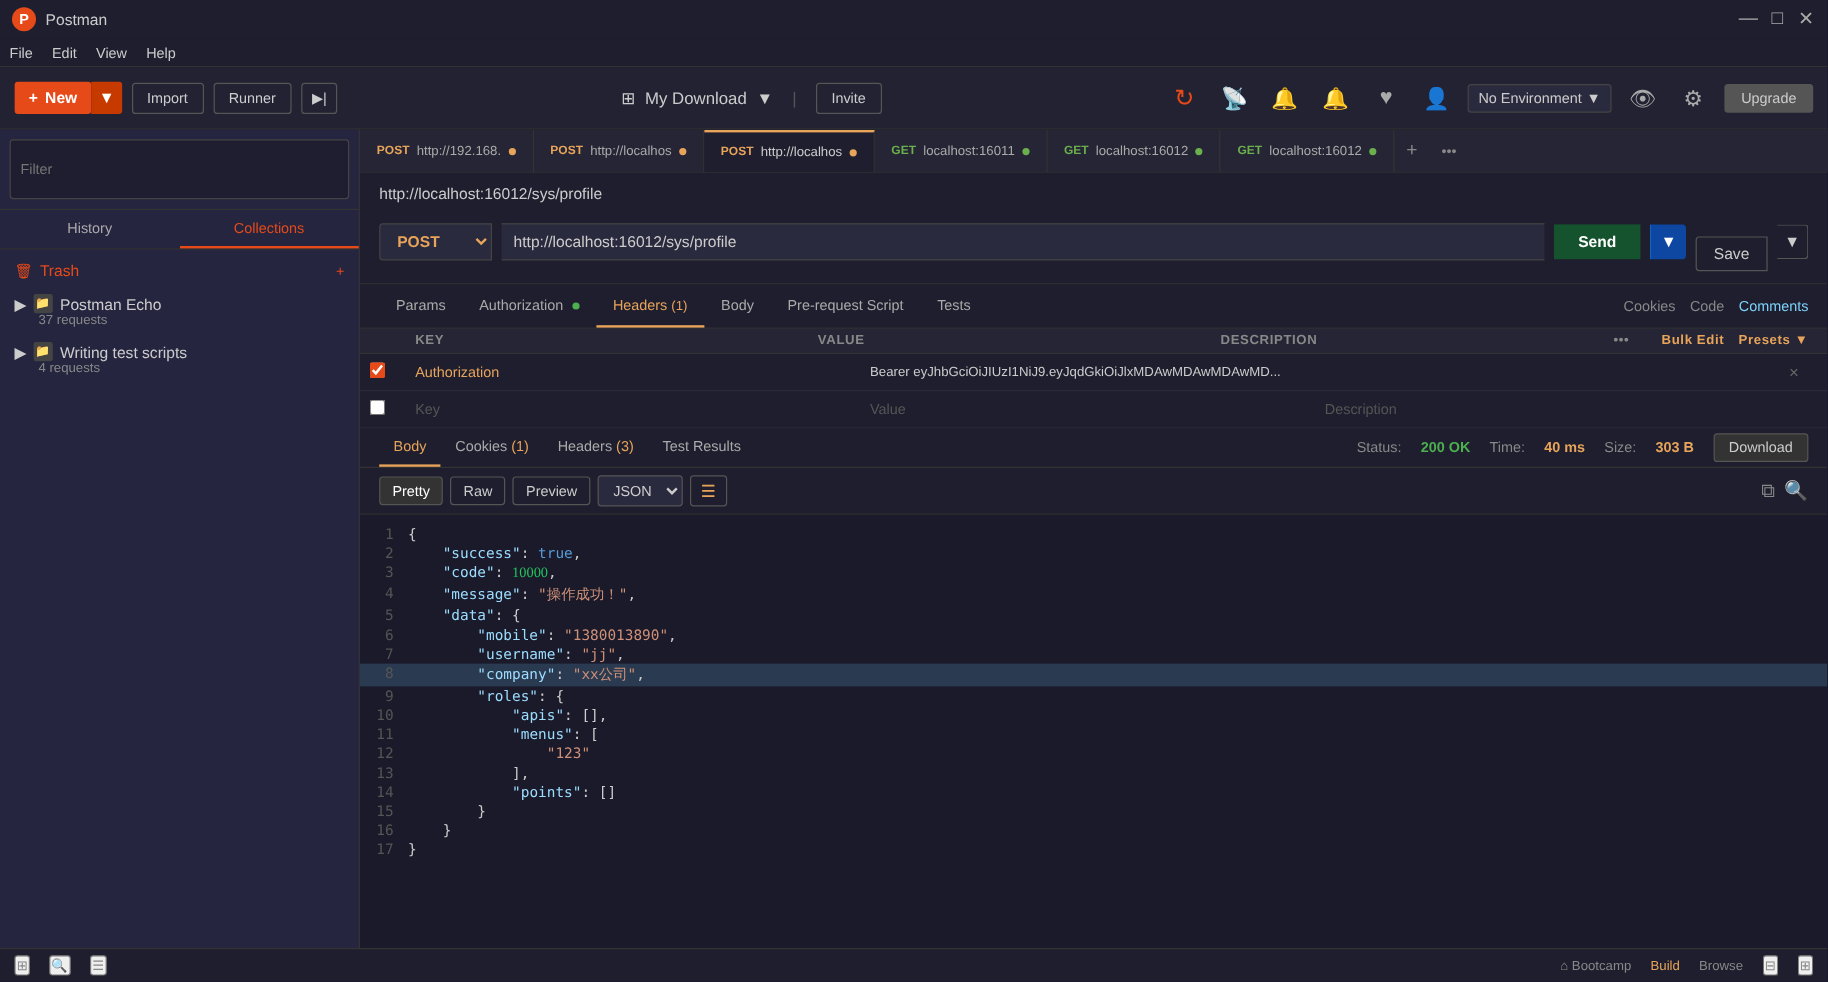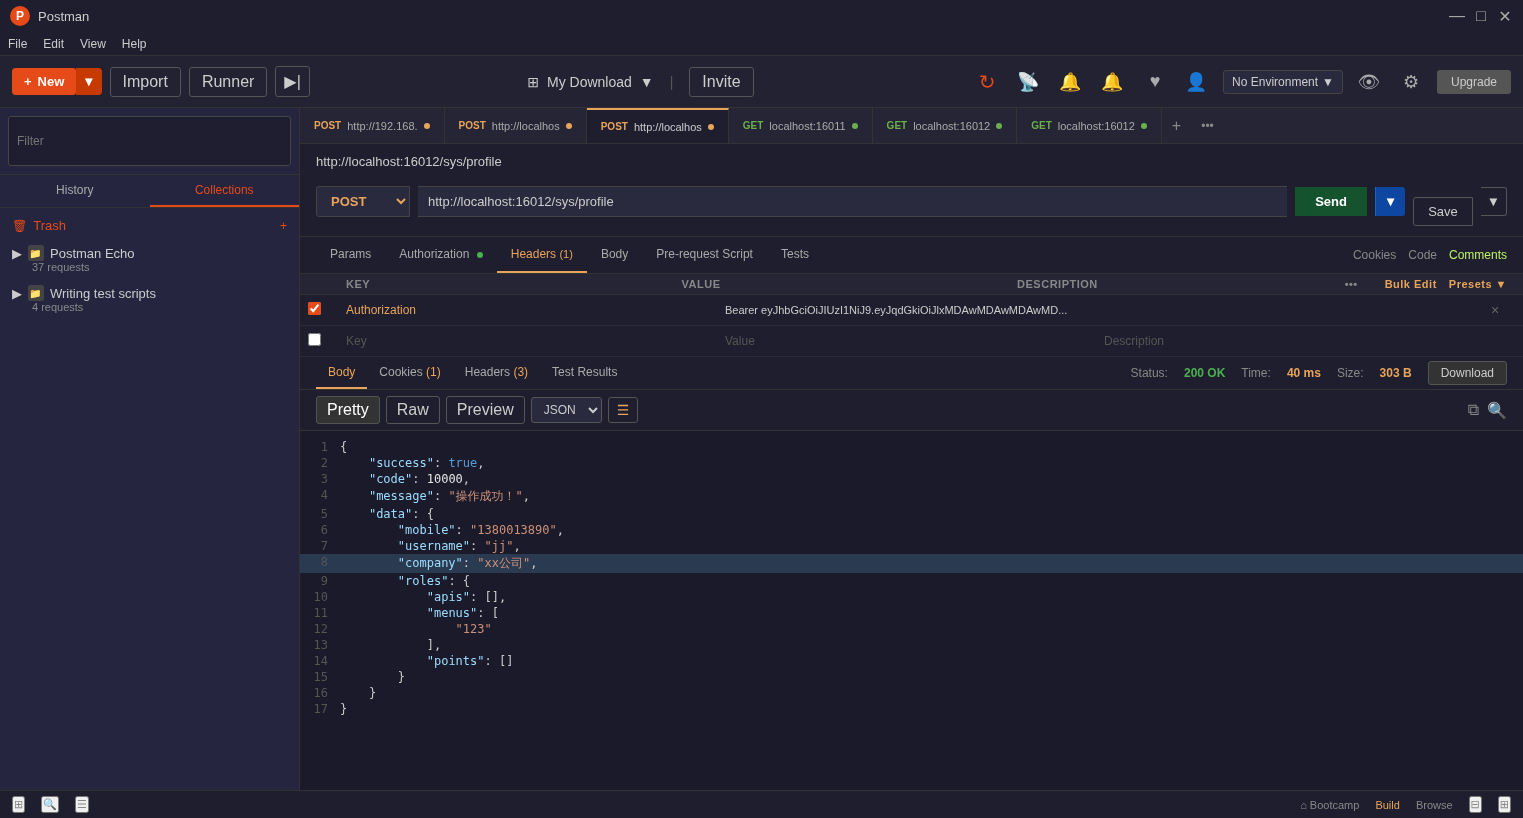--- a/index.html
+++ b/index.html
@@ -13,21 +13,21 @@
 
     
     .menubar { background: #1e1e2e; height: 24px; display: flex; align-items: center; padding: 0 8px; gap: 16px; border-bottom: 1px solid #333; }
     .menubar-item { color: #ccc; font-size: 12px; cursor: pointer; }
 
     
     .toolbar { background: #222233; height: 52px; display: flex; align-items: center; padding: 0 12px; gap: 8px; border-bottom: 1px solid #333; }
     .btn-new { background: #e64a19; color: white; border: none; border-radius: 3px; padding: 6px 12px; cursor: pointer; font-size: 13px; font-weight: bold; display: flex; align-items: center; gap: 6px; }
     .btn-new-arrow { background: #c63a00; border-left: 1px solid #ff7043; padding: 6px 6px; border-radius: 0 3px 3px 0; cursor: pointer; color: white; border: none; }
     .btn-new-wrapper { display: flex; border-radius: 3px; overflow: hidden; }
-    .toolbar-btn { background: none; border: 1px solid #555; color: #ccc; border-radius: 3px; padding: 5px 12px; cursor: pointer; font-size: 16px; }
+    .toolbar-btn { background: none; border: 1px solid #555; color: #ccc; border-radius: 3px; padding: 5px 12px; cursor: pointer; font-size: 12px; }
     .toolbar-center { flex: 1; display: flex; justify-content: center; align-items: center; gap: 8px; color: #ccc; font-size: 14px; }
     .toolbar-right { display: flex; align-items: center; gap: 10px; }
     .toolbar-icon-btn { background: none; border: none; color: #aaa; cursor: pointer; font-size: 18px; width: 32px; height: 32px; display: flex; align-items: center; justify-content: center; border-radius: 50%; }
     .upgrade-btn { background: #555; color: #ccc; border: none; border-radius: 3px; padding: 5px 14px; cursor: pointer; font-size: 12px; }
 
     
     .main-layout { display: flex; height: calc(818px - 32px - 24px - 52px - 28px); }
 
     
     .sidebar { width: 300px; background: #252540; border-right: 1px solid #333; display: flex; flex-direction: column; }
@@ -100,37 +100,37 @@
     .response-tab { padding: 8px 12px; cursor: pointer; font-size: 12px; color: #aaa; border-bottom: 2px solid transparent; }
     .response-tab.active { color: #e8a45a; border-bottom-color: #e8a45a; }
     .response-tab-count { color: #e8a45a; }
     .response-status { margin-left: auto; display: flex; gap: 16px; align-items: center; font-size: 12px; }
     .status-ok { color: #4caf50; font-weight: bold; }
     .status-value { color: #ccc; }
     .download-btn { background: #333; border: 1px solid #555; color: #ccc; border-radius: 3px; padding: 4px 12px; cursor: pointer; font-size: 12px; }
 
     
     .response-body-toolbar { display: flex; align-items: center; gap: 6px; padding: 6px 16px; border-bottom: 1px solid #333; background: #1e1e2e; }
-    .format-btn { background: none; border: 1px solid #555; color: #ccc; border-radius: 3px; padding: 4px 10px; cursor: pointer; font-size: 16px; }
+    .format-btn { background: none; border: 1px solid #555; color: #ccc; border-radius: 3px; padding: 4px 10px; cursor: pointer; font-size: 12px; }
     .format-btn.active { background: #333; color: #fff; }
     .json-select { background: #2a2a3e; border: 1px solid #555; color: #ccc; border-radius: 3px; padding: 4px 8px; cursor: pointer; font-size: 12px; }
     .wrap-btn { background: none; border: 1px solid #555; color: #e8a45a; border-radius: 3px; padding: 4px 8px; cursor: pointer; font-size: 14px; }
     .response-actions { margin-left: auto; display: flex; gap: 8px; }
     .response-action-btn { background: none; border: none; color: #888; cursor: pointer; font-size: 16px; }
 
     
     .code-view { flex: 1; overflow-y: auto; background: #1a1a2a; padding: 8px 0; font-family: 'Consolas', 'Monaco', monospace; font-size: 12px; }
     .code-line { display: flex; padding: 1px 0; }
     .code-line.highlighted { background: #2a3a50; }
     .line-num { width: 40px; text-align: right; padding-right: 12px; color: #555; user-select: none; }
     .line-content { flex: 1; white-space: pre; }
     .json-brace { color: #ccc; }
     .json-key { color: #9cdcfe; }
     .json-string { color: #ce9178; }
-    .json-number { color: #e5e5e5; }
+    .json-number { color: #22c55e; font-family: Liberation Serif, serif; }
     .json-bool { color: #569cd6; }
 
     
     .statusbar { background: #1e1e2e; height: 28px; display: flex; align-items: center; padding: 0 12px; border-top: 1px solid #333; gap: 16px; }
     .statusbar-item { font-size: 11px; color: #888; display: flex; align-items: center; gap: 4px; cursor: pointer; }
     .statusbar-item.active { color: #e8a45a; }
     .statusbar-right { margin-left: auto; display: flex; gap: 16px; }
 
     
     .env-dropdown { display: flex; align-items: center; gap: 4px; background: #2a2a3e; border: 1px solid #444; border-radius: 3px; padding: 4px 8px; color: #ccc; font-size: 12px; cursor: pointer; }
@@ -291,21 +291,21 @@
         Authorization
         <span class="params-tab-dot"></span>
       </div>
       <div class="params-tab active">Headers <span class="params-tab-count">(1)</span></div>
       <div class="params-tab">Body</div>
       <div class="params-tab">Pre-request Script</div>
       <div class="params-tab">Tests</div>
       <div class="params-right">
         <span class="params-right-btn">Cookies</span>
         <span class="params-right-btn">Code</span>
-        <span class="params-right-btn" style="color:#bef264;">Comments</span>
+        <span class="params-right-btn" style="color:#7dd3fc;">Comments</span>
       </div>
     </div>
 
     <div class="headers-table">
       <div class="table-header-row">
         <div class="col-check"></div>
         <div class="col-key">KEY</div>
         <div class="col-value">VALUE</div>
         <div class="col-desc">DESCRIPTION</div>
         <div class="col-actions">

